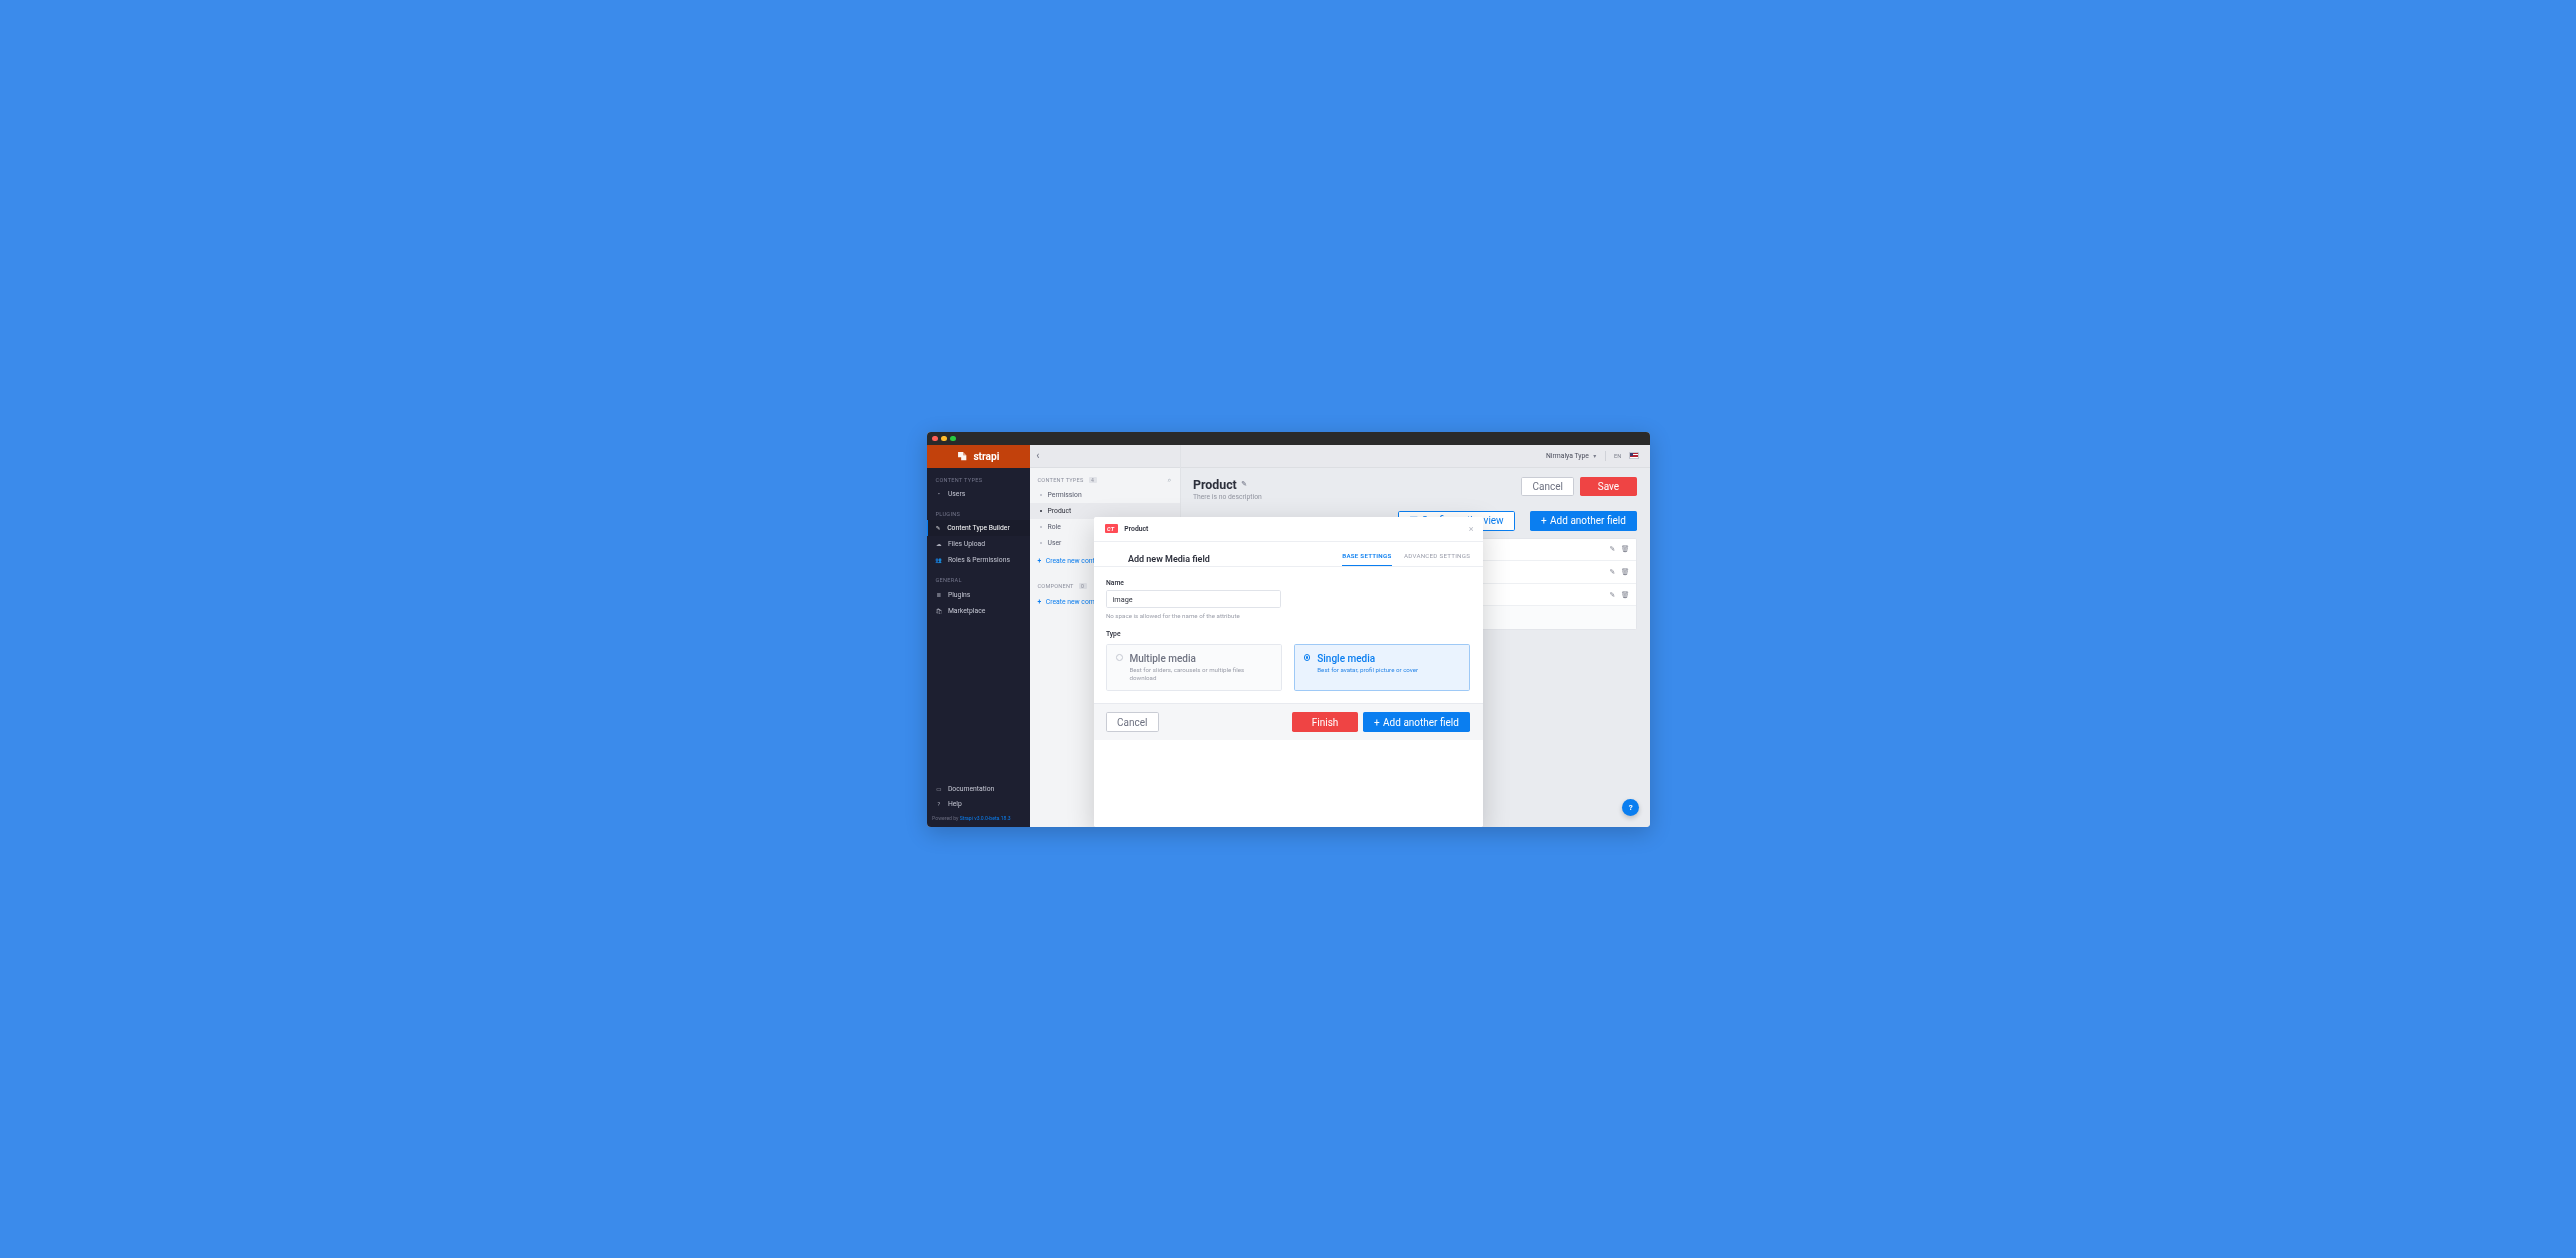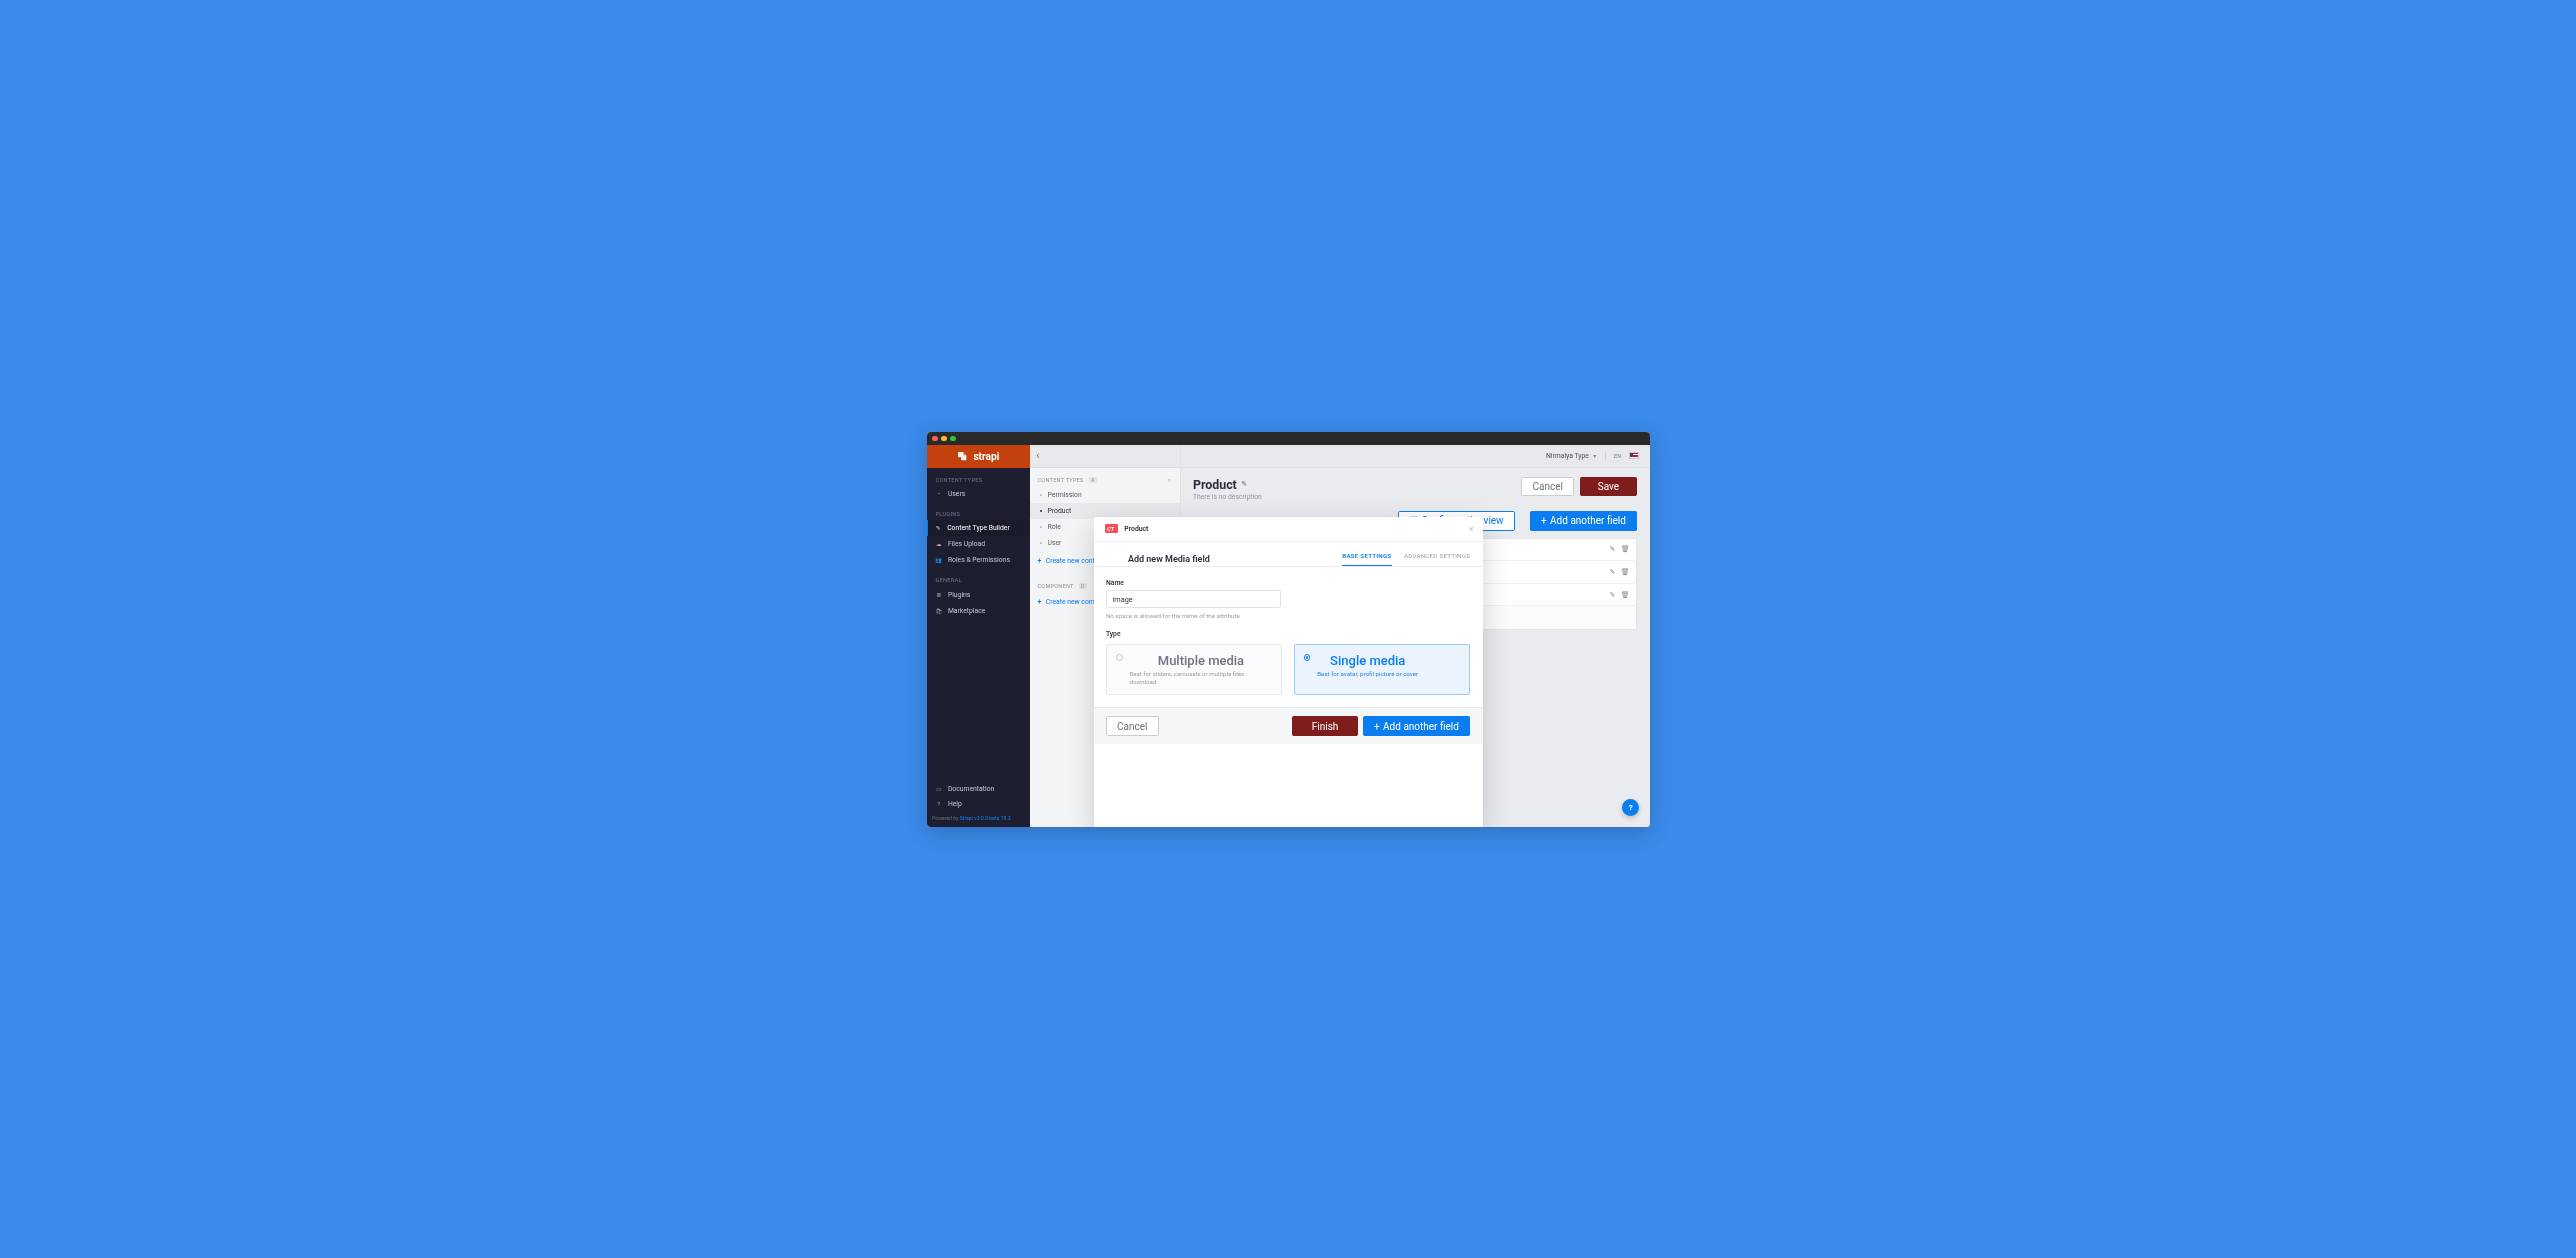--- a/index.html
+++ b/index.html
@@ -167,21 +167,21 @@
   .content-head {
     display:flex; align-items:flex-start; justify-content:space-between;
     padding: 9px 12.4px 0;
   }
   .content-head h1 { font-size:12.4px; color:#2c2f3b; font-weight:700; display:flex; align-items:center; gap:4.5px;}
   .content-head h1 .pencil { font-size:6.8px; color:#9a9daa; }
   .content-head .sub { font-size:6.8px; color:#91949f; margin-top:1.1px; }
   .head-actions { display:flex; gap:5.6px; }
   .btn { border-radius:1.7px; padding:3.4px 10.2px; font-size:10px; cursor:pointer; border:0.6px solid transparent; }
   .btn.outline { background:#fff; border:0.6px solid #c9ccd4; color:#6d7180; }
-  .btn.green { background:#7f1d1d; color:#fff;text-align:right; }
+  .btn.green { background:#ef4444; color:#fff;text-align:right; }
   .btn.blue { background:#0a7ef0; color:#fff; display:inline-flex; align-items:center; gap:3.4px;}
   .btn.blue-o { background:#fff; color:#0a7ef0; border:0.6px solid #0a7ef0; display:inline-flex; align-items:center; gap:3.4px;}
 
   .action-row {
     display:flex; justify-content:flex-end; gap:15px;
     padding: 10.2px 12.4px 0;
   }
 
   .fields {
     margin: 6.8px 12.4px 0;
@@ -263,21 +263,21 @@
     width:6.8px; height:6.8px; border-radius:50%; border:0.8px solid #c4c8d1;
     margin-top:1.7px; position:relative; flex-shrink:0;
   }
   .type-card.selected {
     background:#eaf3fe; border-color:#9ec9f6;
   }
   .type-card.selected .radio { border-color:#0a7ef0; }
   .type-card.selected .radio::after {
     content:""; position:absolute; inset:1.1px; border-radius:50%; background:#0a7ef0;
   }
-  .type-card .t-title { font-size:13px; font-weight:500; color:#707482;text-align:center; }
+  .type-card .t-title { font-size:10px; font-weight:500; color:#707482; }
   .type-card .t-sub { font-size:6.2px; color:#9b9ea9; margin-top:2.3px; }
   .type-card.selected .t-title { color:#0a7ef0; }
   .type-card.selected .t-sub { color:#2b87e7; }
 
   .modal-foot {
     background:#f5f6f8; border-top:0.6px solid #e8eaef;
     padding:8px 12.4px;
     display:flex; align-items:center;
   }
   .modal-foot .spacer { flex:1; }

